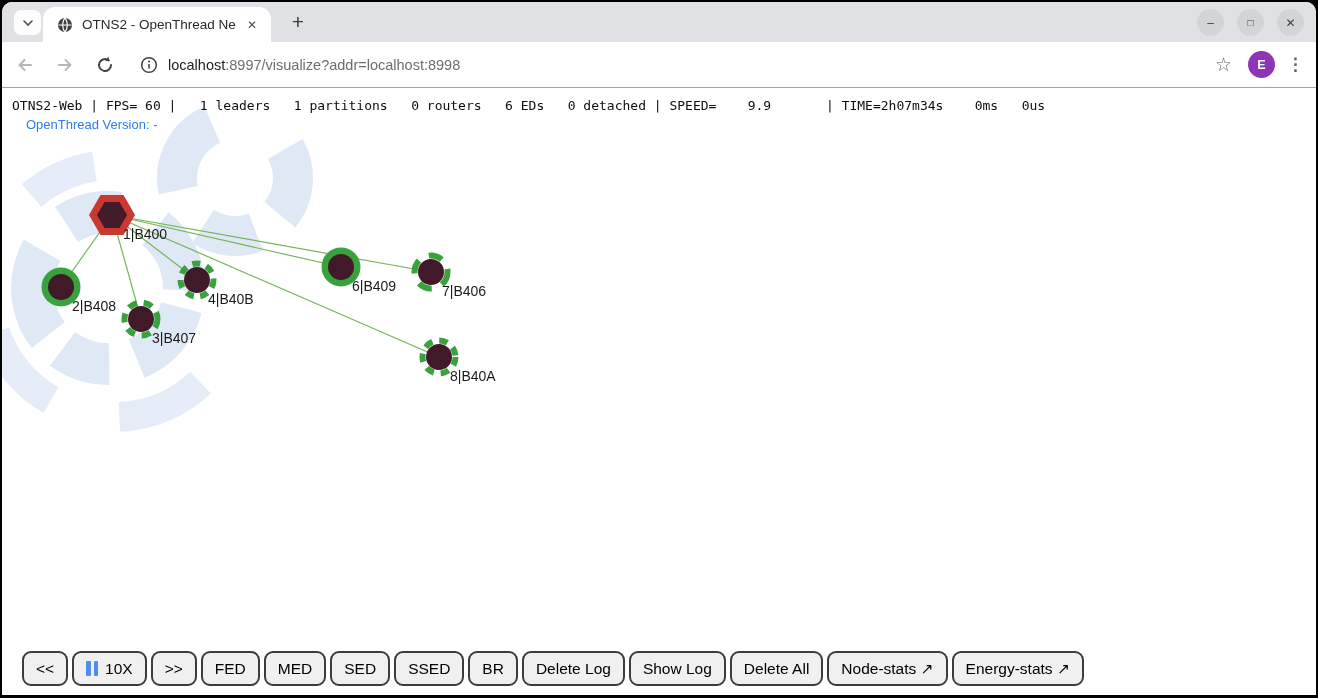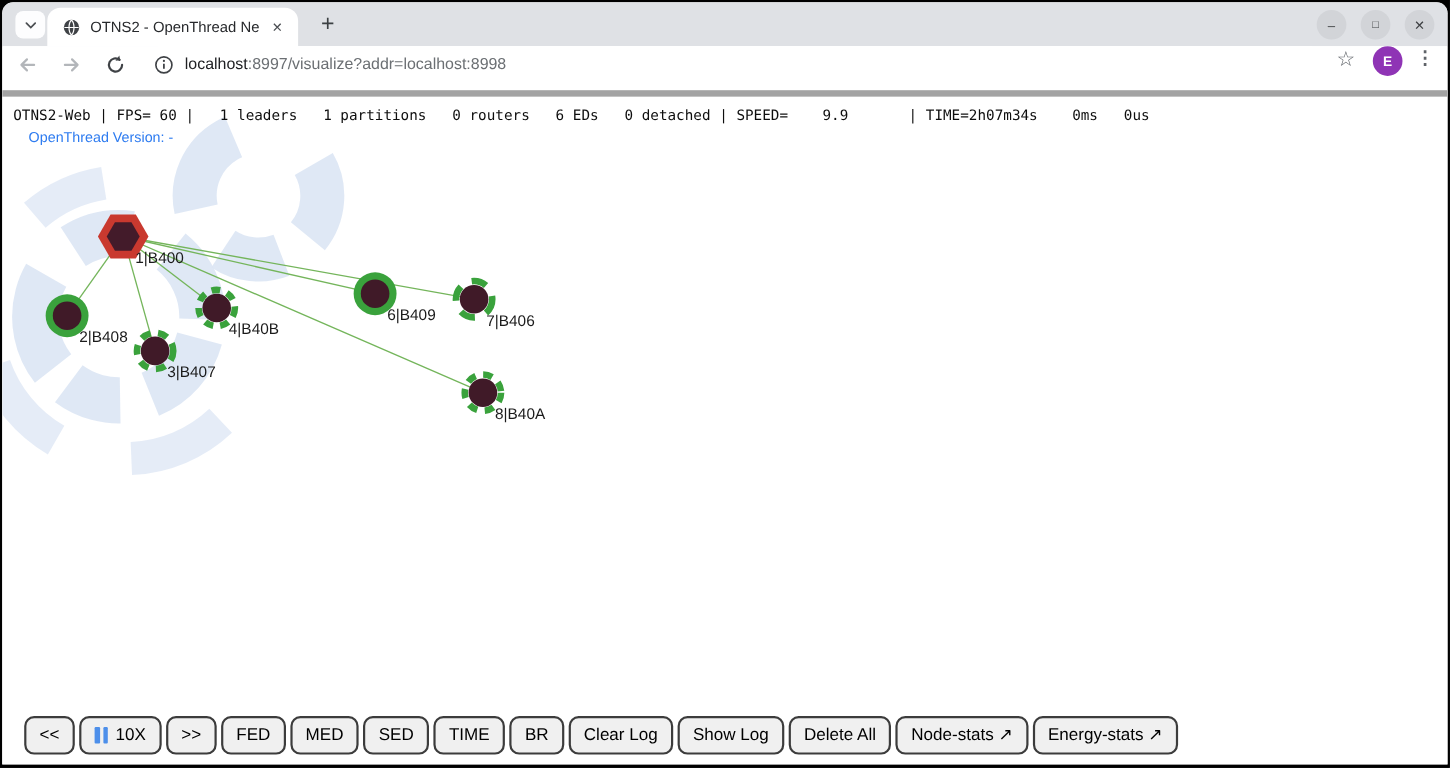--- a/index.html
+++ b/index.html
@@ -22,22 +22,22 @@
   .favicon { width:16px; height:16px; margin-right:9px; flex:0 0 auto; }
   .new-tab-btn { position:absolute; left:283px; top:7px; width:26px; height:26px;
                  display:flex; align-items:center; justify-content:center;
                  font-size:21px; color:#3c4043; cursor:pointer; }
   .win-controls { position:absolute; right:12px; top:7px; display:flex; gap:13px; }
   .win-btn { width:27px; height:27px; border-radius:50%; background:#d2d4d8; color:#3e4043;
              display:flex; align-items:center; justify-content:center; font-size:12px; cursor:pointer; }
   .win-btn.max { font-size:10px; }
 
   
-  .addressbar { height:46px; background:#fff; border-bottom:6px solid #a3a3a3;
-                display:flex; align-items:flex-start; flex:0 0 auto; position:relative; }
+  .addressbar { height:46px; background:#fff; border-bottom:1px solid #a3a3a3;
+                display:flex; align-items:center; flex:0 0 auto; position:relative; }
   .nav-icon { width:34px; height:34px; display:flex; align-items:center; justify-content:center;
               margin-left:6px; cursor:pointer; }
   .omnibox { flex:1; height:34px; margin-left:8px; display:flex; align-items:center;
              background:#fff; border-radius:17px; padding:0 10px; cursor:text; }
   .url-text { font-size:14.5px; margin-left:10px; white-space:nowrap; }
   .url-host { color:#202124; }
   .url-rest { color:#6b6f73; }
   .star-icon { font-size:19px; color:#5f6368; margin:0 8px; cursor:pointer; }
   .avatar { width:27px; height:27px; border-radius:50%; background:#8f34b5; color:#fff;
             font-size:12.5px; font-weight:bold; display:flex; align-items:center;
@@ -195,27 +195,27 @@
         <button class="tb-btn">
           <span>FED</span>
         </button>
         <button class="tb-btn">
           <span>MED</span>
         </button>
         <button class="tb-btn">
           <span>SED</span>
         </button>
         <button class="tb-btn">
-          <span>TIME</span>
+          <span>SSED</span>
         </button>
         <button class="tb-btn">
           <span>BR</span>
         </button>
         <button class="tb-btn">
-          <span>Clear Log</span>
+          <span>Delete Log</span>
         </button>
         <button class="tb-btn">
           <span>Show Log</span>
         </button>
         <button class="tb-btn">
           <span>Delete All</span>
         </button>
         <button class="tb-btn">
           <span>Node-stats ↗</span>
         </button>

